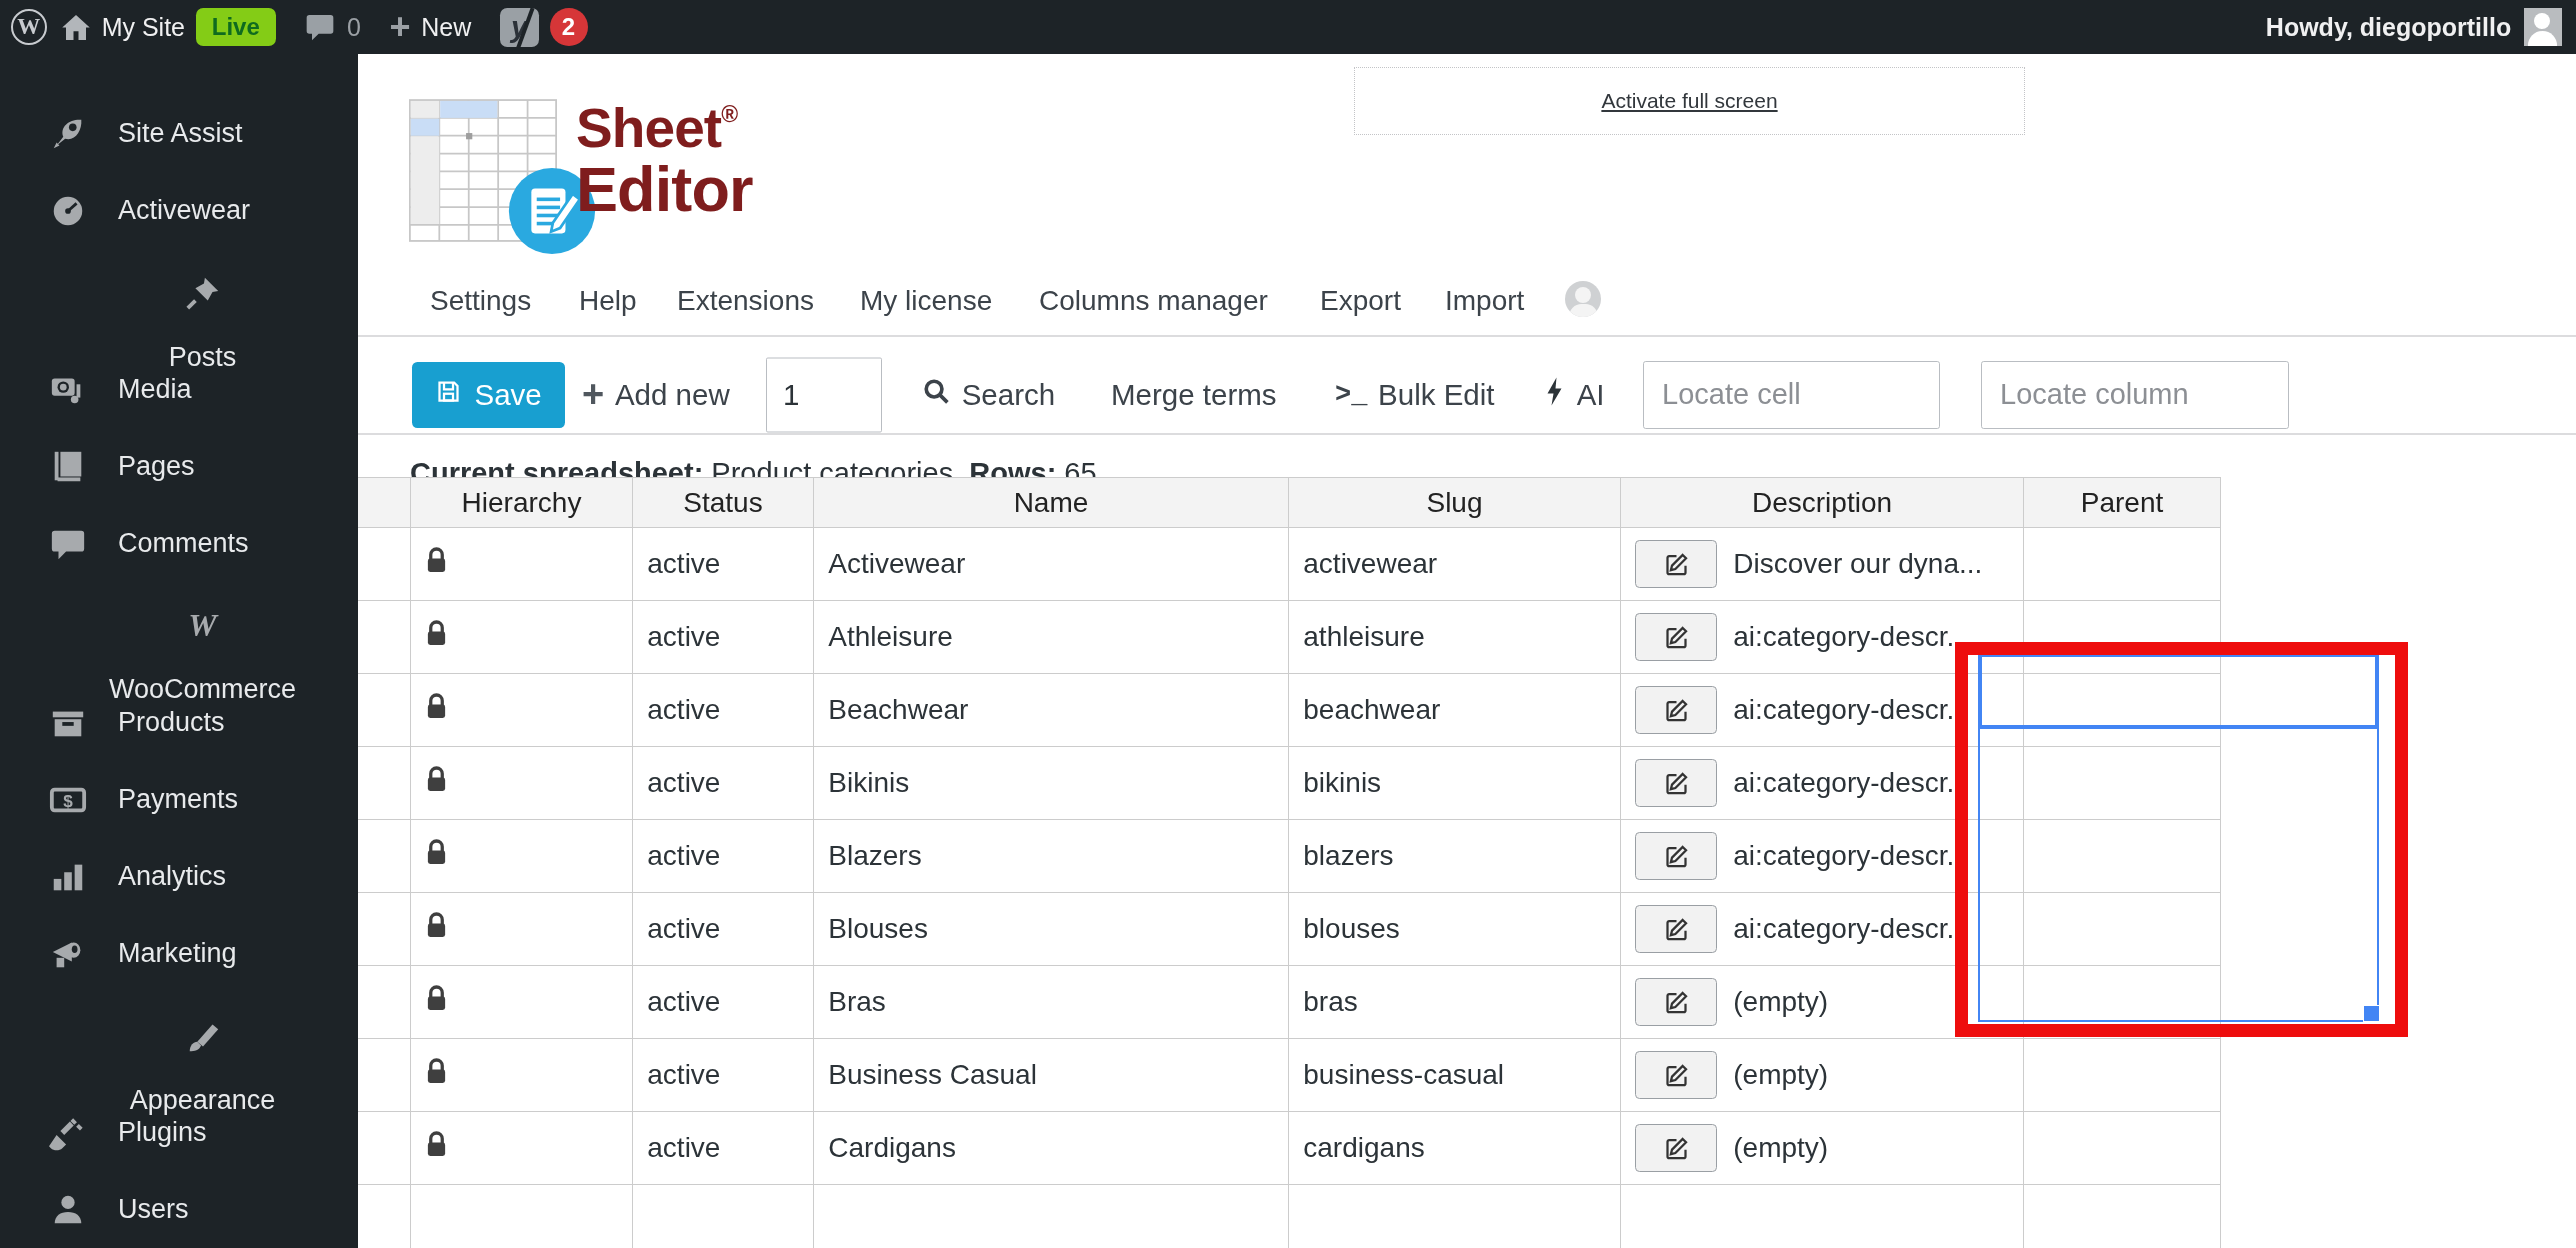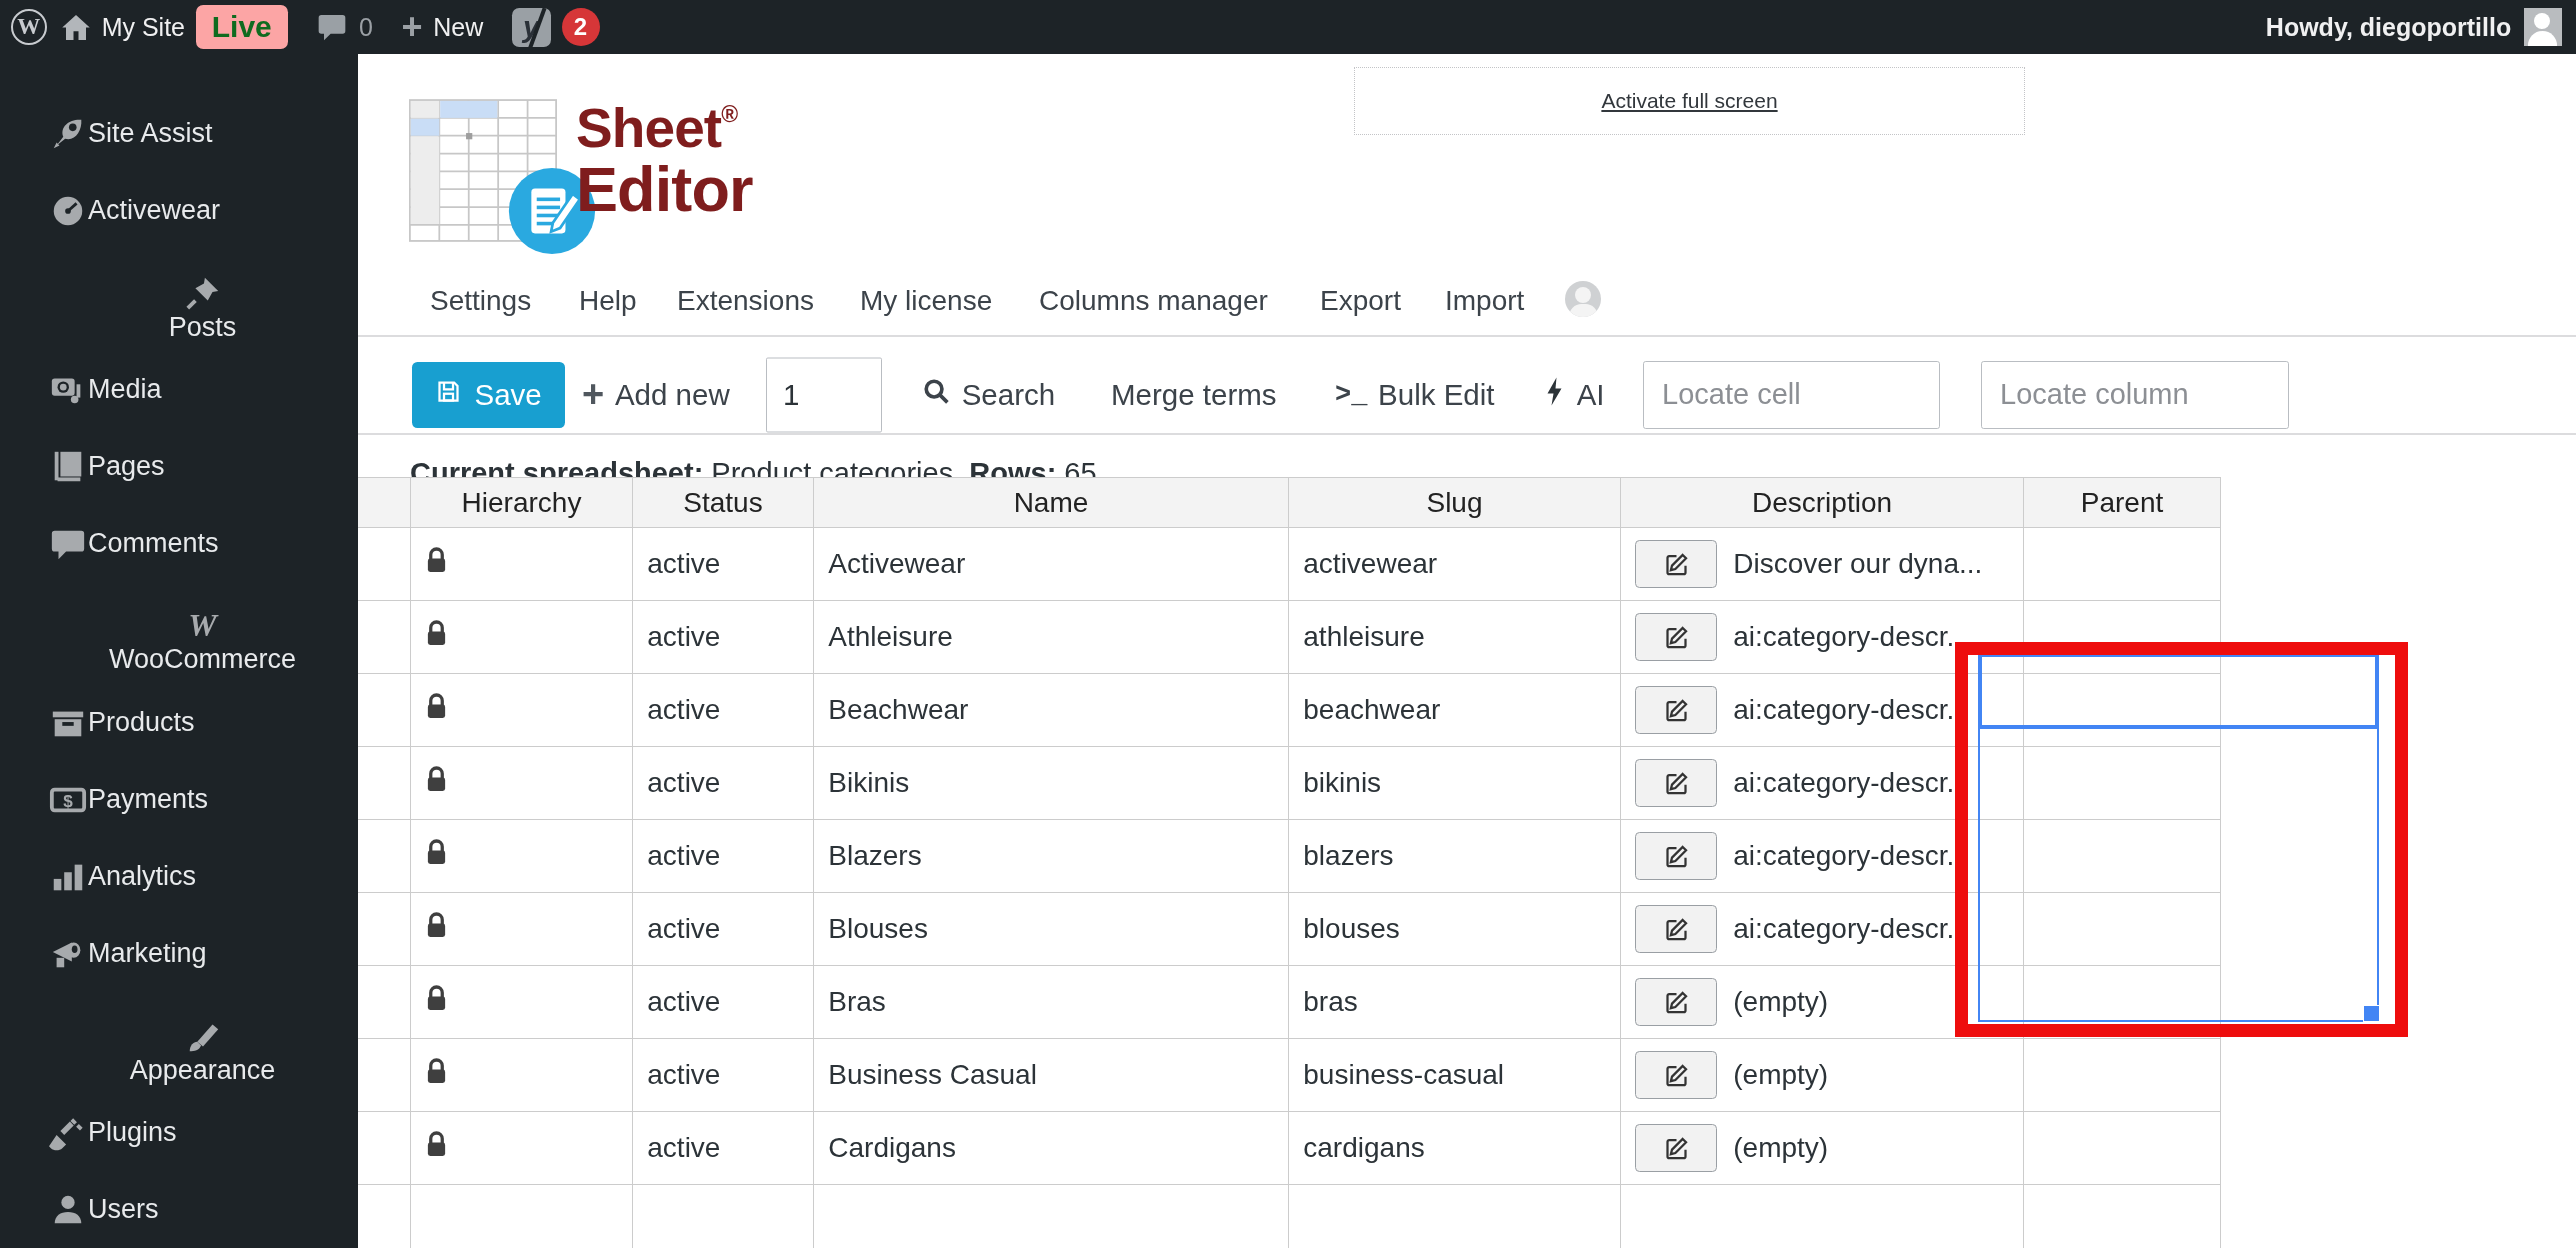--- a/index.html
+++ b/index.html
@@ -8,39 +8,39 @@
   .page { position:relative; width:2576px; height:1249px; overflow:hidden; background:#fff; }
 
   
   .adminbar { position:absolute; left:0; top:0; width:2576px; height:54px; background:#1d2327;
               display:flex; align-items:center; color:#f0f0f1; font-size:25px; z-index:20; }
   .ab-item { display:flex; align-items:center; gap:10.7px; padding:0 14.3px; height:54px; }
   .wp-logo { width:36px; height:36px; border:2.7px solid #c8cbcf; border-radius:50%;
              display:flex; align-items:center; justify-content:center;
              color:#c8cbcf; font-family:"Liberation Serif", serif; font-weight:bold; font-size:23px; margin-left:10.7px;}
   .house-icon svg, .bubble-icon svg { display:block; }
-  .live-badge { background:#fca5a5; color:#0f6b1f; font-weight:bold; font-size:30px;
+  .live-badge { background:#84cc16; color:#0f6b1f; font-weight:bold; font-size:24px;
                 padding:5.4px 16px; border-radius:7.2px; }
   .count-gray { color:#9ba0a5; font-size:25px; }
   .plus-glyph { color:#9ba0a5; font-size:36px; font-weight:bold; line-height:1; }
   .yoast-box { width:39px; height:39px; background:#9aa0a5; border-radius:7.2px; position:relative;
                display:flex; align-items:center; justify-content:center; overflow:hidden;
                font-style:italic; font-weight:bold; font-size:30px; color:#2b3138; }
   .yoast-slash { position:absolute; left:23px; top:-5.4px; width:3.6px; height:54px; background:#1d2327; transform:rotate(20deg); }
   .badge-red { min-width:38px; height:38px; background:#d63638; border-radius:19px; color:#fff;
                display:flex; align-items:center; justify-content:center; font-size:24px; font-weight:bold; padding:0 9px; }
   .ab-right { margin-left:auto; display:flex; align-items:center; gap:12.5px; padding-right:14.3px;font-weight:bold; }
   .avatar-sq { width:38px; height:38px; background:#b9bcbf; position:relative; overflow:hidden; }
   .avatar-sq::before { content:""; position:absolute; left:10.7px; top:5.4px; width:16px; height:16px; border-radius:50%; background:#fff; }
   .avatar-sq::after  { content:""; position:absolute; left:4.5px; top:23px; width:29px; height:18px; border-radius:14.3px 14.3px 0 0; background:#fff; }
 
   
   .sidebar { position:absolute; left:0; top:54px; width:358px; height:1195px; background:#1d2327;
              padding-top:41px; z-index:10; }
-  .sb-item { height:77px; display:flex; align-items:center; padding-left:47px; 
+  .sb-item { height:77px; display:flex; align-items:center; padding-left:47px; gap:30px;
              color:#e8eaec; font-size:27px; cursor:pointer; }
   .sb-item.gap { margin-top:25px;flex-direction:column; }
   .sb-ico { width:41px; display:flex; justify-content:center; }
   .sb-ico svg { display:block; }
   .woo-glyph { color:#a7aaad; font-family:"Liberation Serif", serif; font-weight:bold; font-style:italic; font-size:32px; }
 
   
   .content { position:absolute; left:358px; top:54px; width:2218px; height:1195px; background:#fff; }
 
   .fullscreen-box { position:absolute; left:996px; top:13.4px; width:671px; height:68px; background:#fff;

